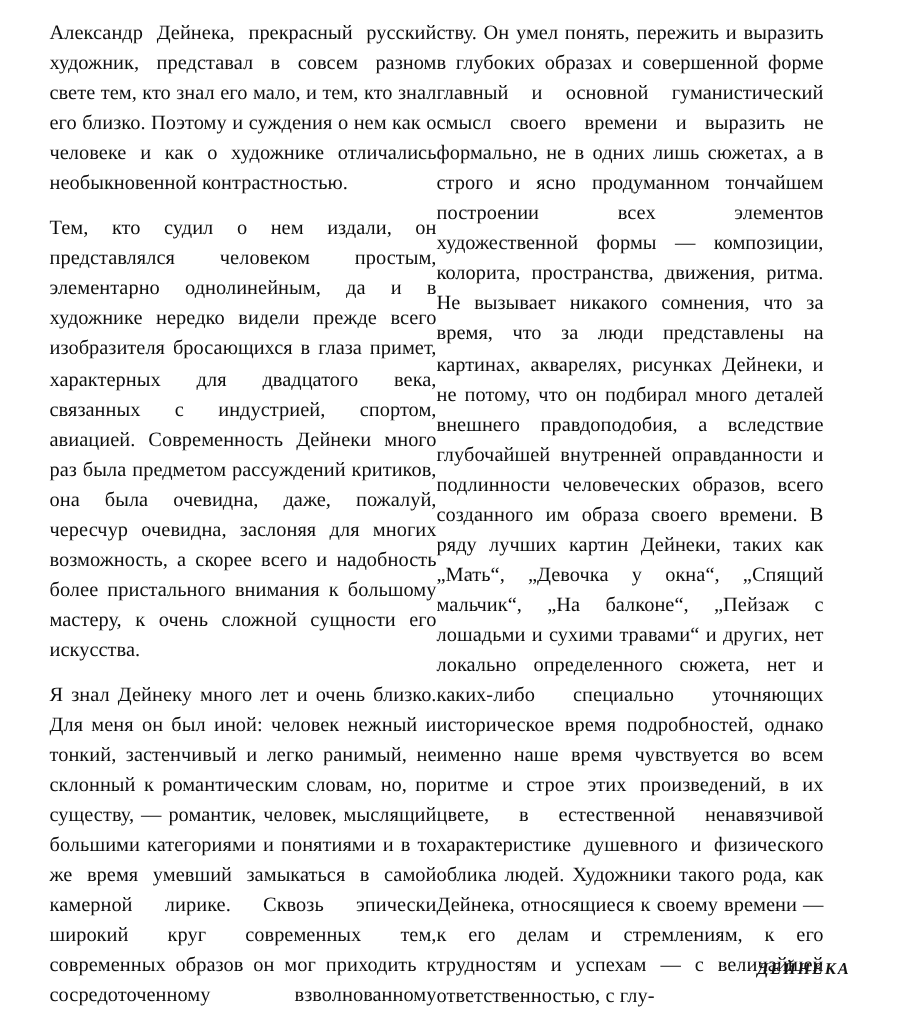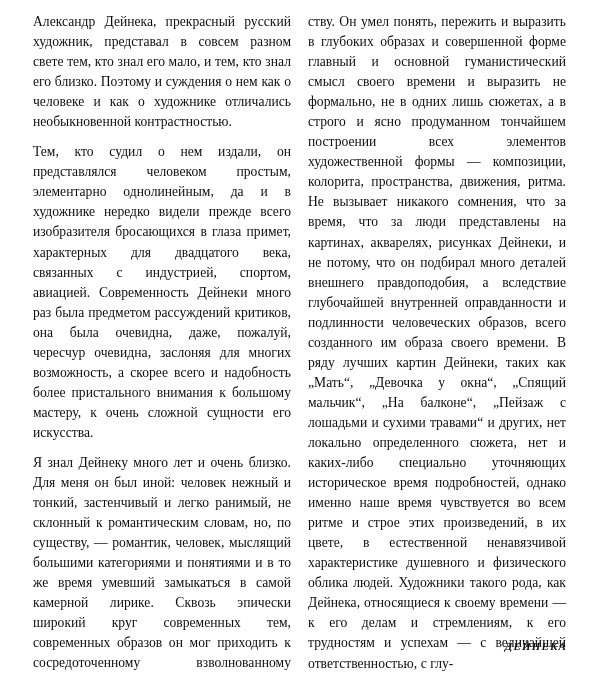--- a/index.html
+++ b/index.html
@@ -20,21 +20,20 @@
     width: 600px;
     height: 680px;
     box-sizing: border-box;
     padding: 12px 33px 0 33px;
   }
 
   .columns {
     display: flex;
     flex-direction: row;
     align-items: flex-start;
-    column-gap: 17px;
     height: 615px;
   }
 
   .column {
     width: 258px;
     flex: 0 0 258px;
   }
 
   .para {
     margin: 0;

